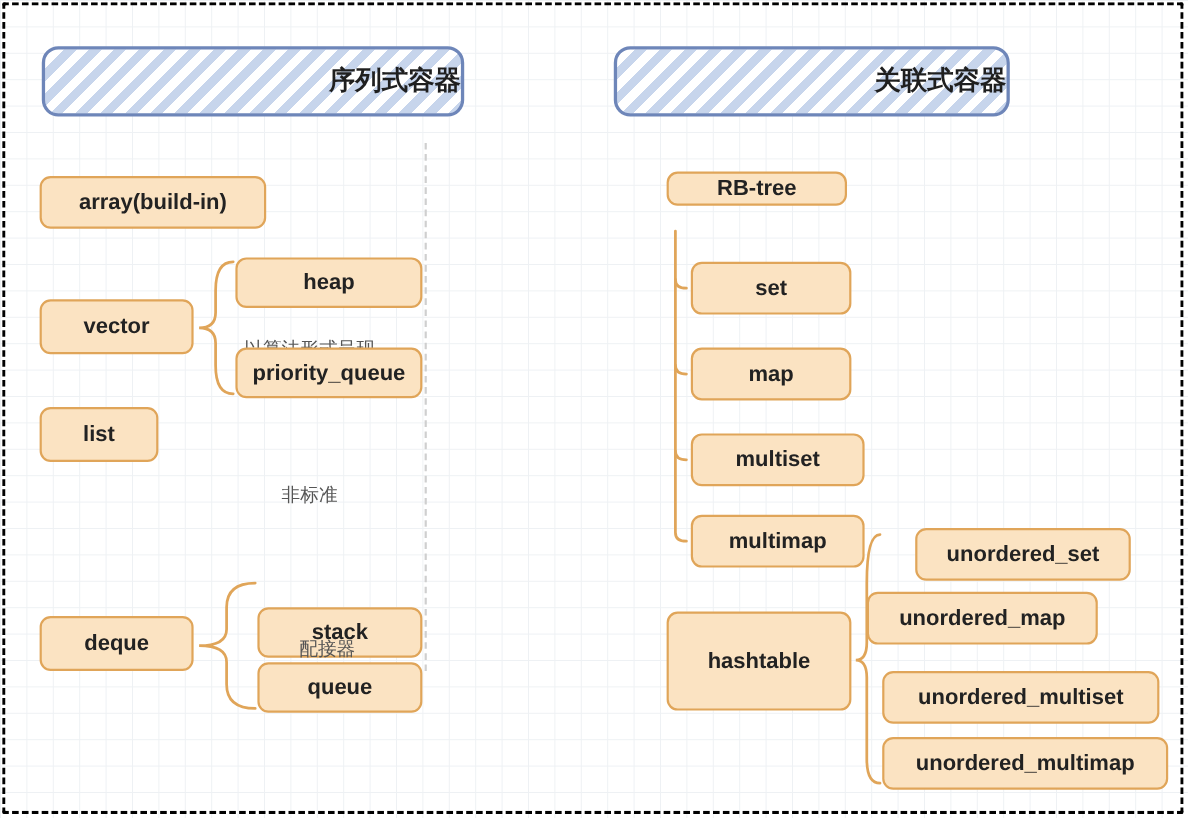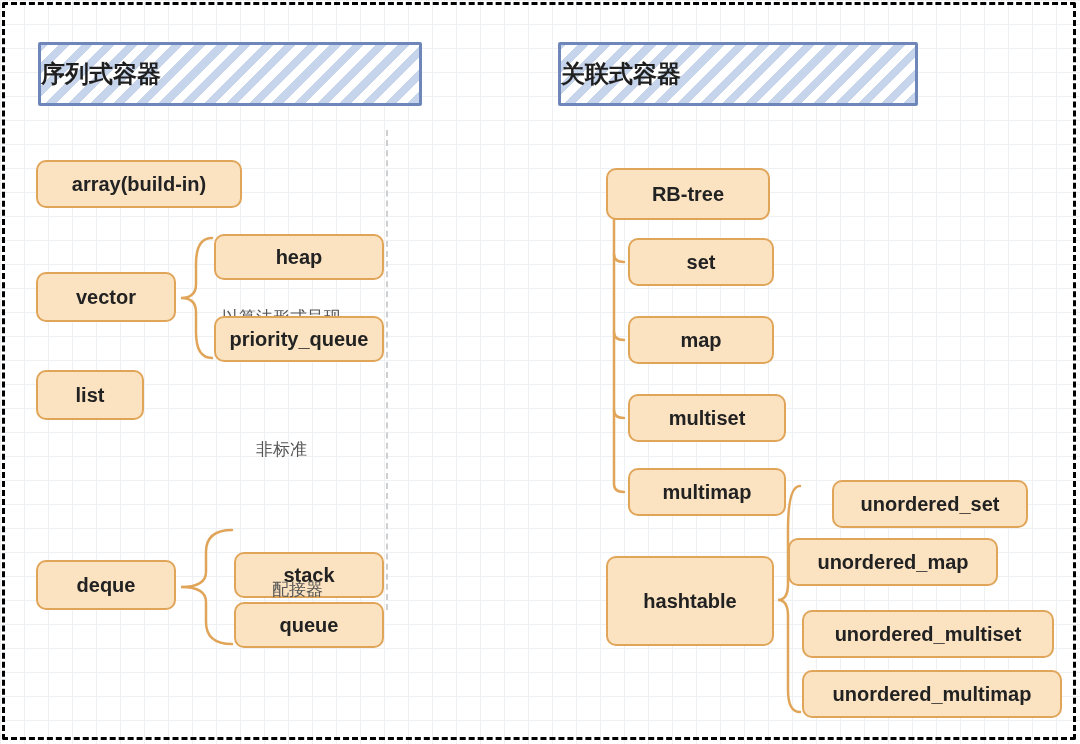--- a/index.html
+++ b/index.html
@@ -32,23 +32,23 @@
   .vdash {
     position: absolute;
     width: 0;
     border-left: 2px dashed #cfcfcf;
     z-index: 0;
   }
   .header {
     position: absolute;
     height: 64px;
     border: 3px solid #6e86b9;
-    border-radius: 2px;
+    border-radius: 15px;
     box-sizing: border-box;
-    text-align: left;
+    text-align: right;
     line-height: 58px;
     font-size: 24px;
     font-weight: 600;
     color: #1f1f1f;
     background-color: #fff;
     background-image: repeating-linear-gradient(
       -45deg,
       #c7d5ec 0px, #c7d5ec 8px,
       #ffffff 8px, #ffffff 16px
     );
@@ -124,21 +124,21 @@
   <div class="node" style="left:234px; top:602px; width:150px; height:46px;">queue</div>
 
   <svg class="brace" style="left:178px; top:234px;" width="36" height="128">
     <path d="M34,4 Q18,4 18,30 L18,50 Q18,64 3,64 Q18,64 18,78 L18,98 Q18,124 34,124"></path>
   </svg>
 
   <svg class="brace" style="left:178px; top:526px;" width="56" height="122">
     <path d="M54,4 Q28,4 28,26 L28,46 Q28,61 3,61 Q28,61 28,76 L28,96 Q28,118 54,118"></path>
   </svg>
 
-  <div class="node" style="left:606px; top:168px; width:164px; height:52px;">RB-tree</div>
+  <div class="node" style="left:606px; top:156px; width:164px; height:31px;">RB-tree</div>
 
   <div class="node" style="left:628px; top:238px; width:146px; height:48px;">set</div>
 
   <div class="node" style="left:628px; top:316px; width:146px; height:48px;">map</div>
 
   <div class="node" style="left:628px; top:394px; width:158px; height:48px;">multiset</div>
 
   <div class="node" style="left:628px; top:468px; width:158px; height:48px;">multimap</div>
 
   <div class="node" style="left:606px; top:556px; width:168px; height:90px;">hashtable</div>

